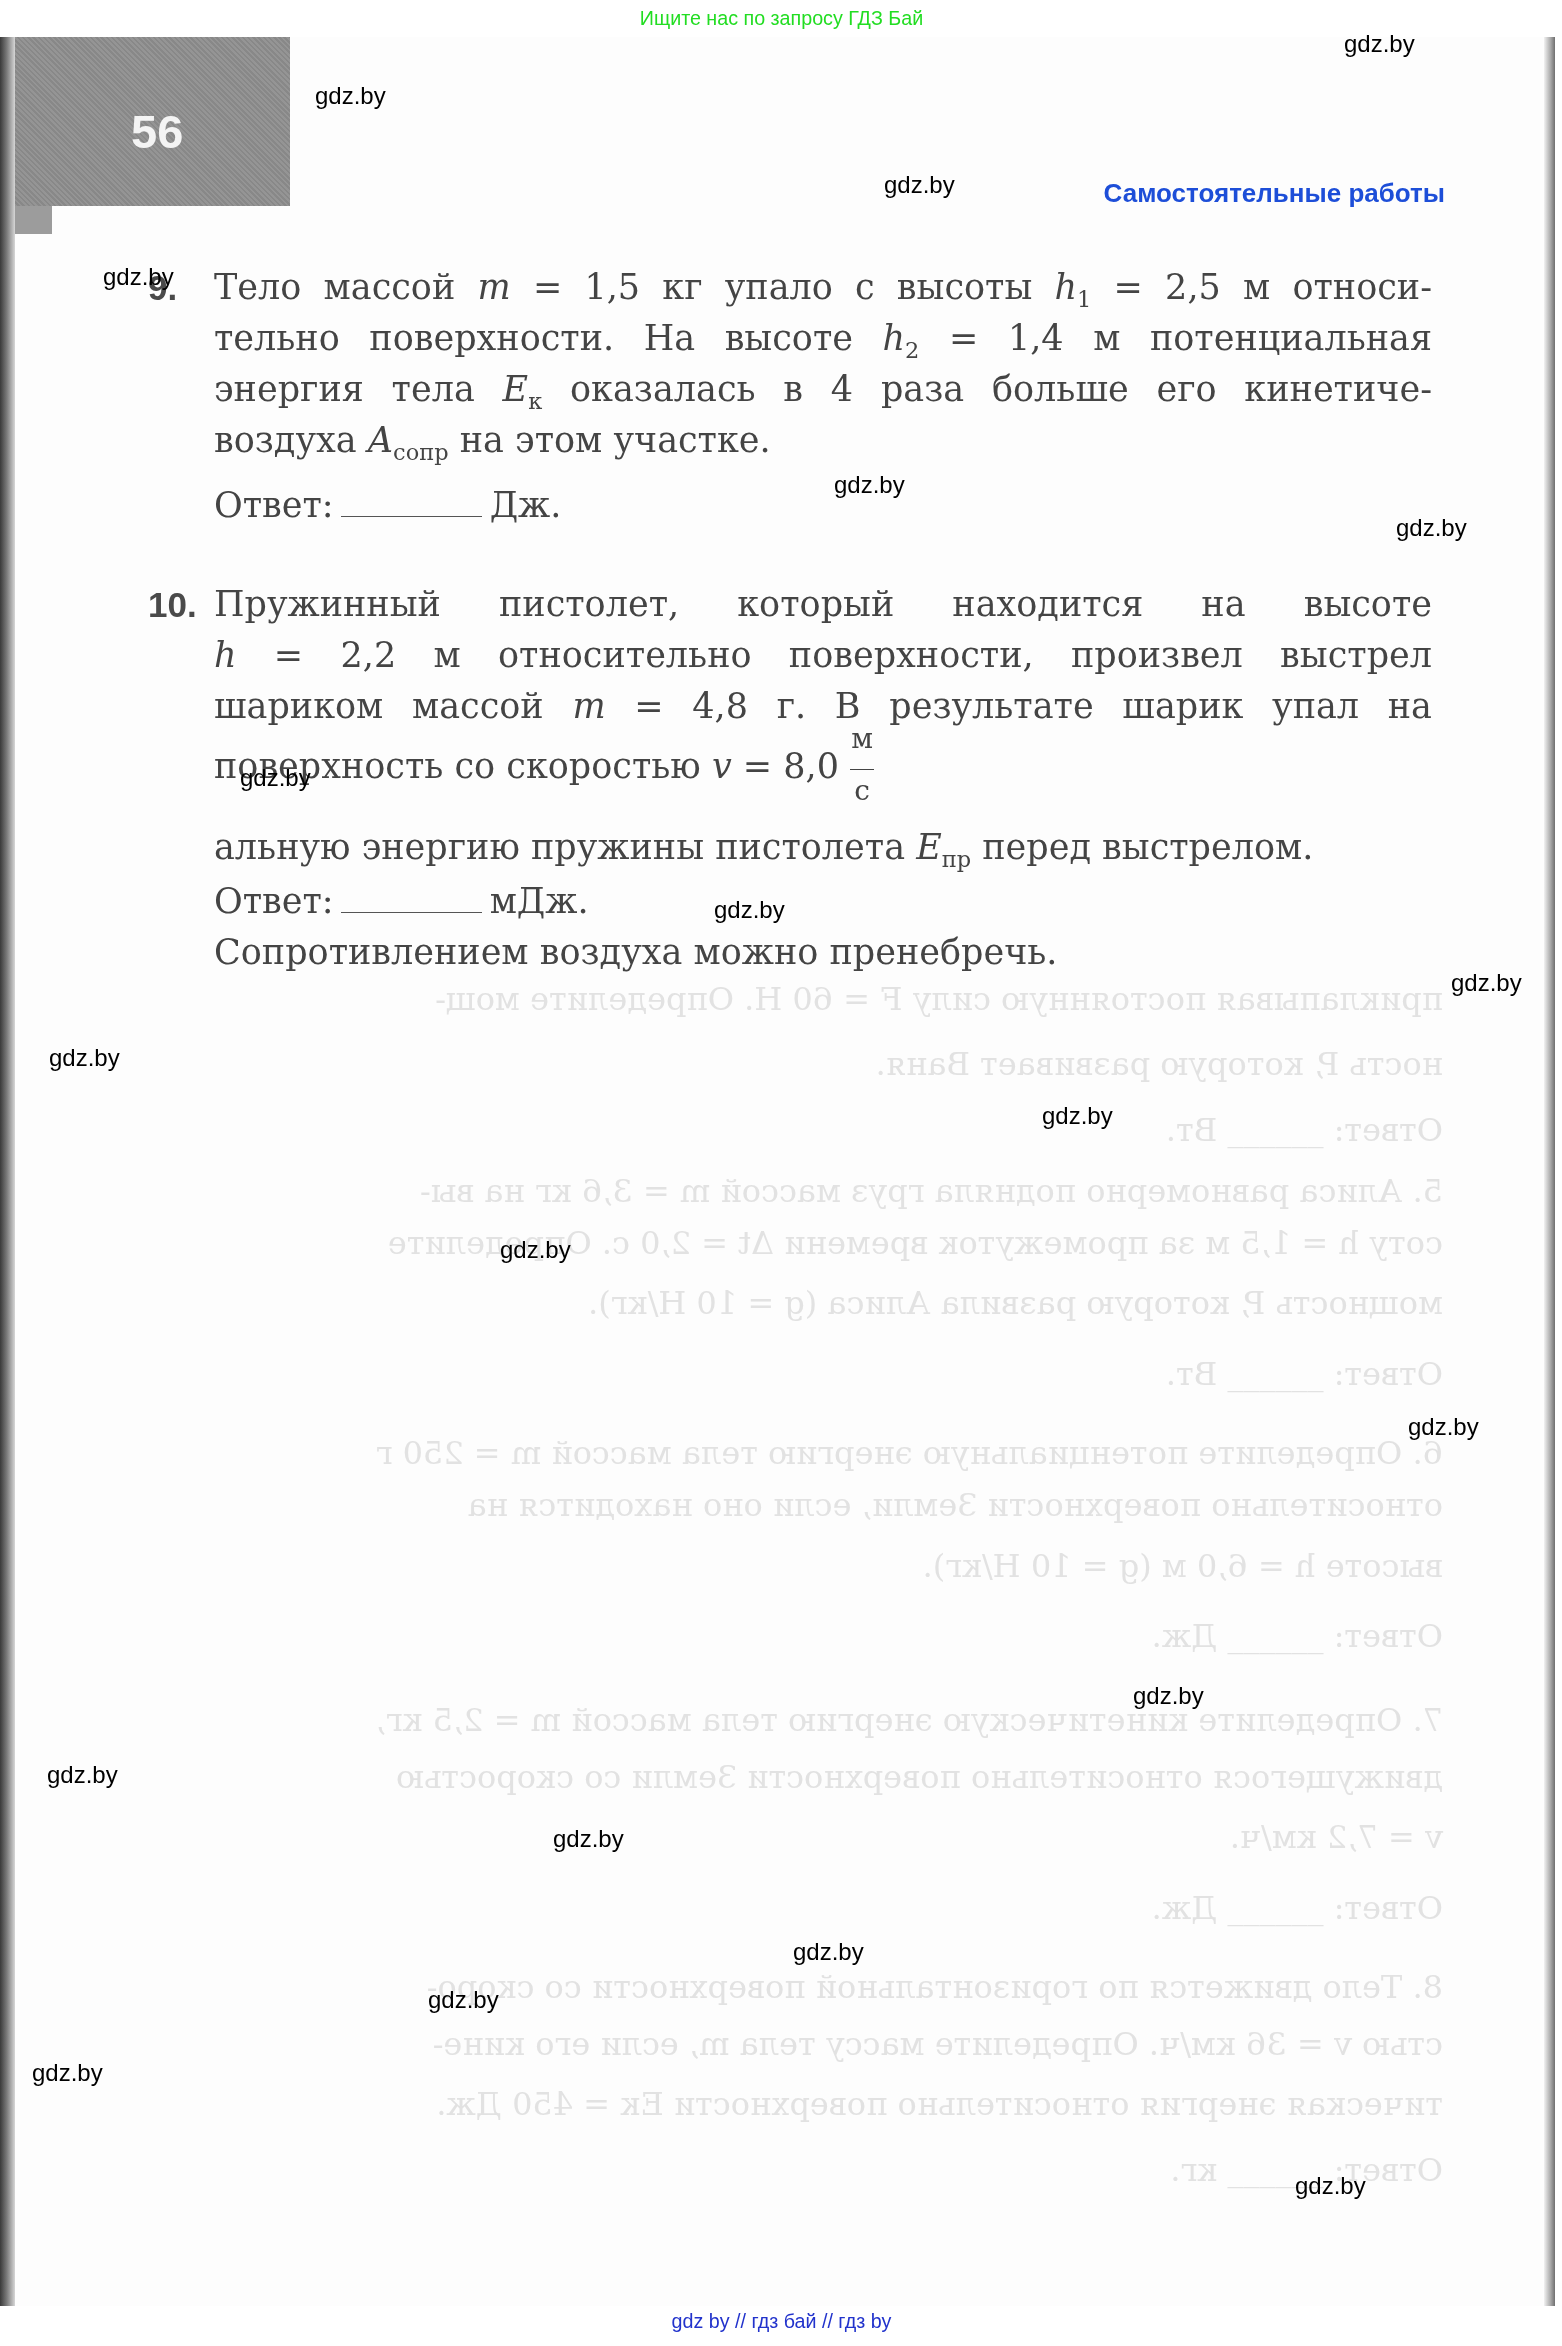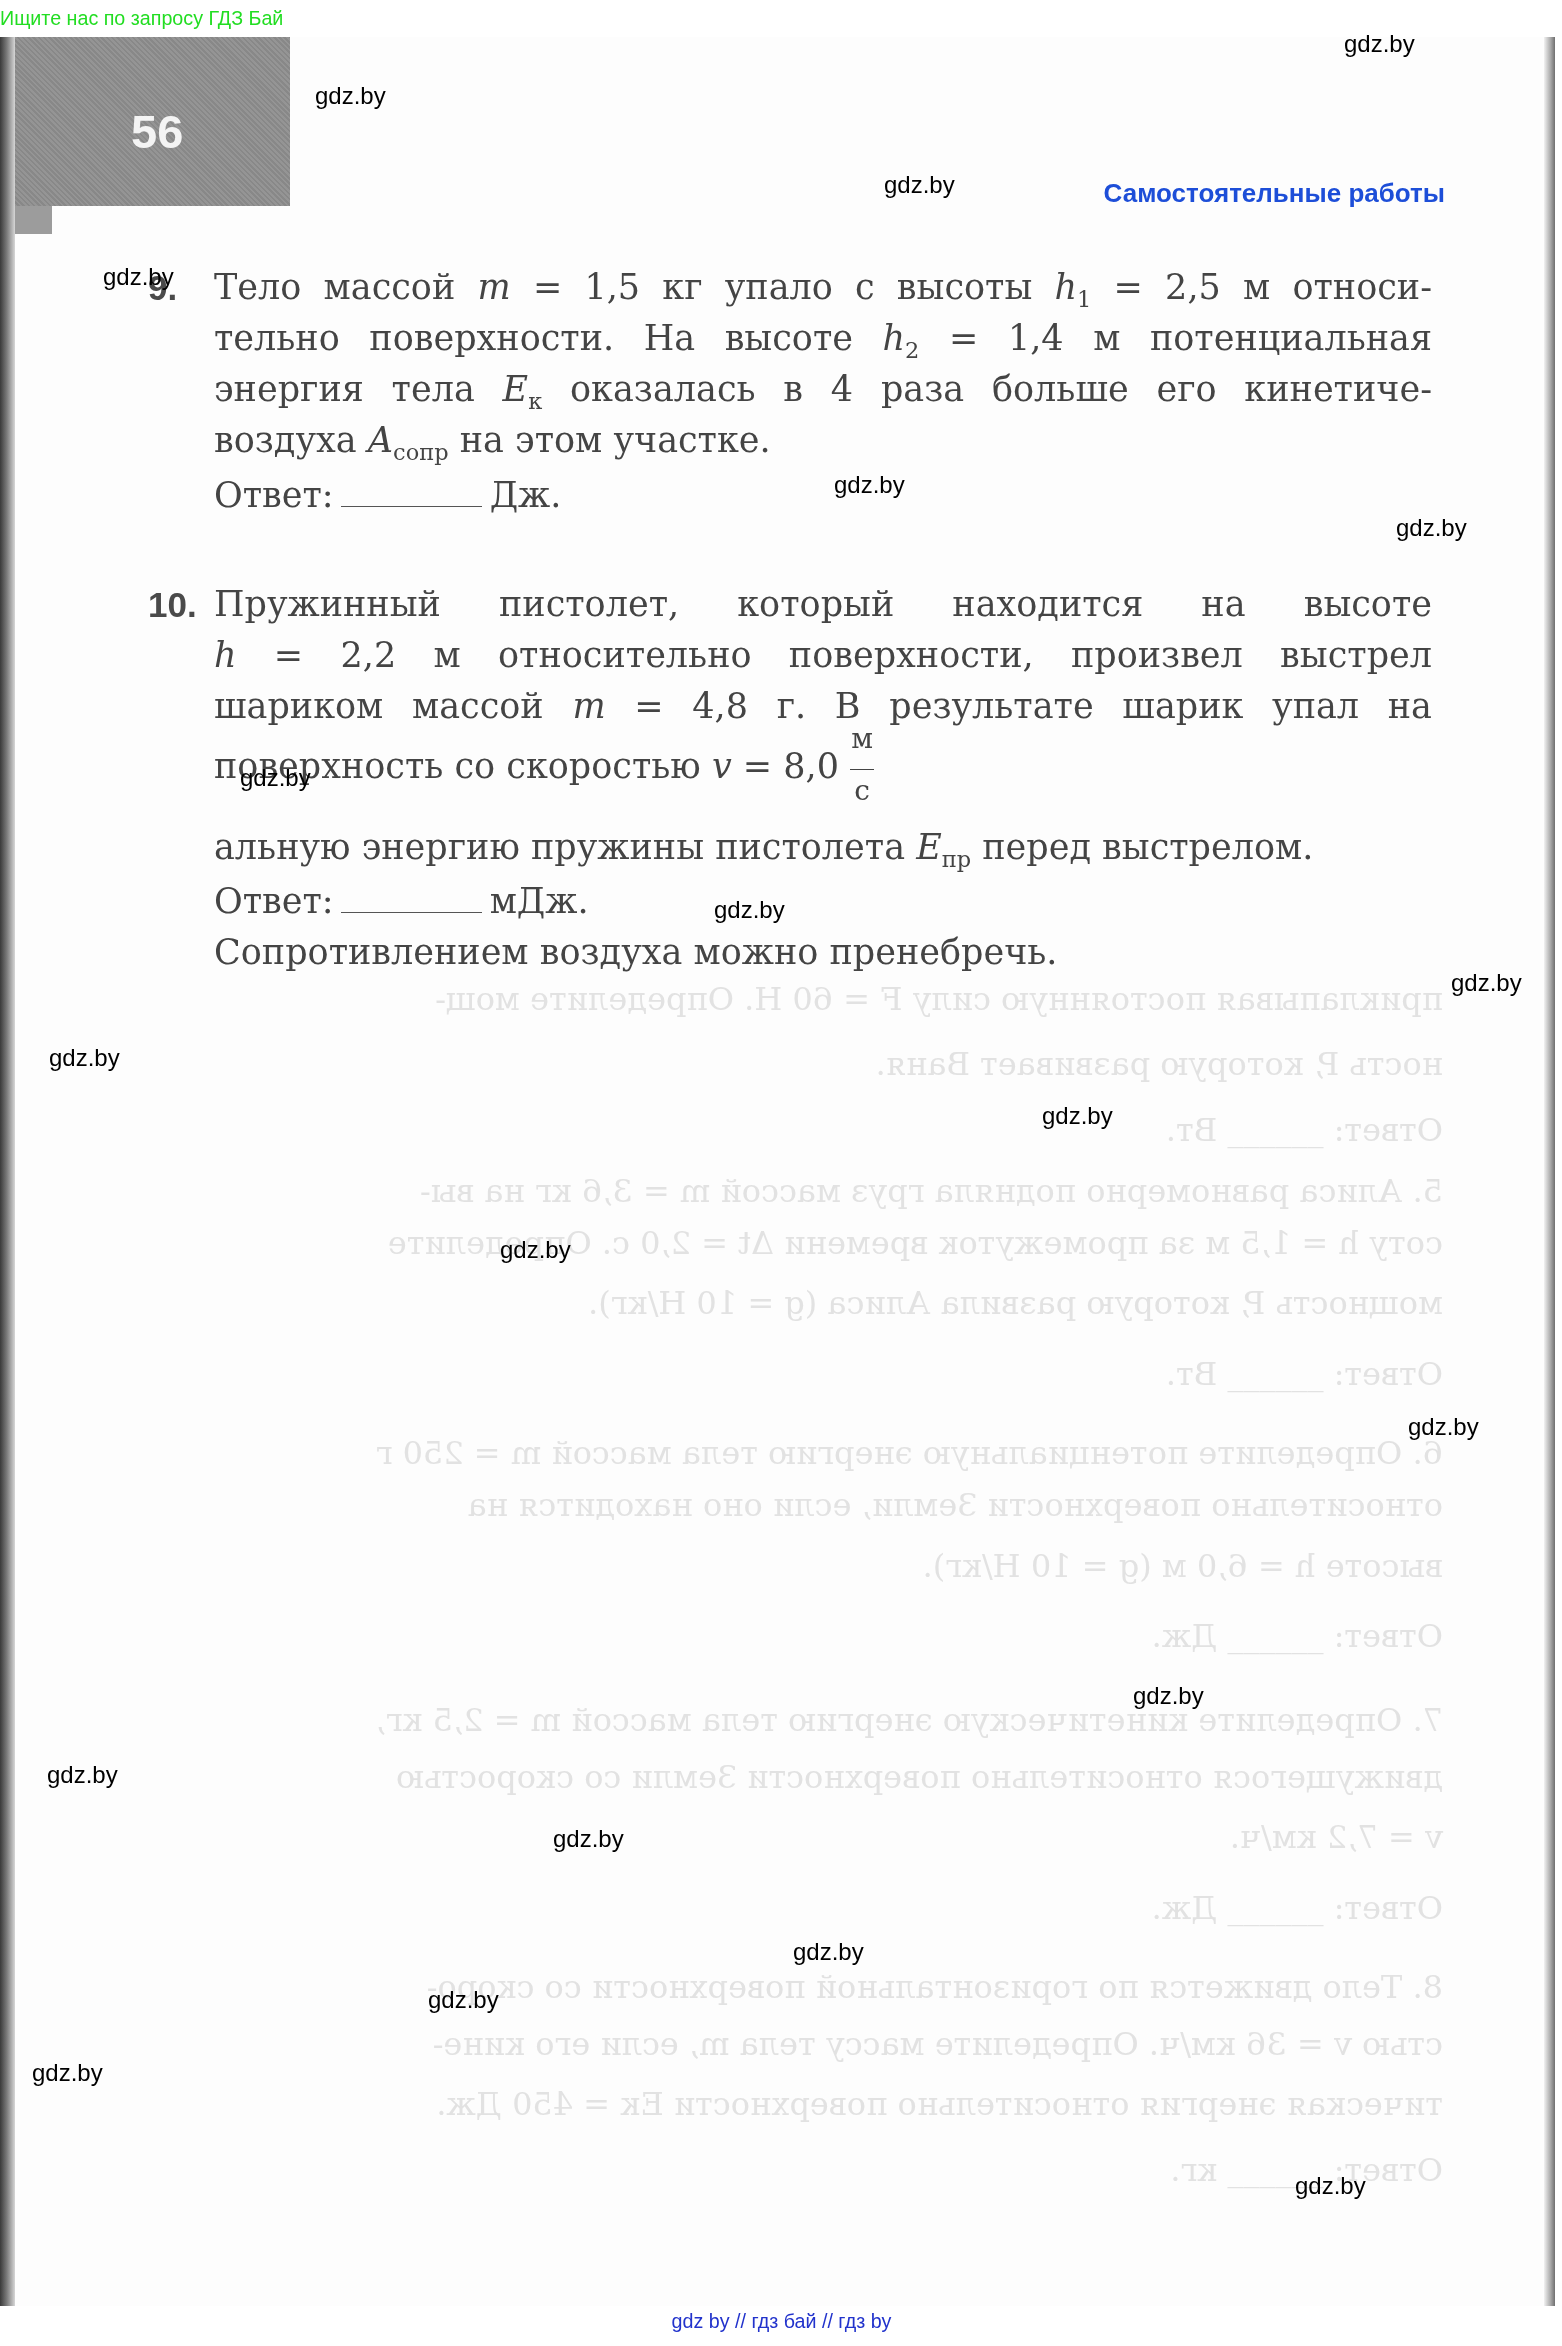--- a/index.html
+++ b/index.html
@@ -3,21 +3,21 @@
 <meta charset="utf-8">
 <style>
   html, body { margin:0; padding:0; }
   body {
     width:1563px; height:2346px; position:relative; overflow:hidden;
     background:#ffffff;
     font-family:"DejaVu Serif", serif;
   }
   .top-banner {
     position:absolute; left:0; top:0; width:1563px; height:37px;
-    line-height:36px;
+    text-align:center; line-height:36px;
     font-family:"Liberation Sans", sans-serif; font-size:19.7px; color:#22dd22;
   }
   .page {
     position:absolute; left:0; top:37px; width:1555px; height:2269px;
     background:#fdfdfd;
   }
   .spine {
     position:absolute; left:0; top:0; width:15px; height:100%;
     background:linear-gradient(90deg,#3a3a3a 0%,#7a7a7a 45%,#d6d6d6 100%);
   }
@@ -114,21 +114,21 @@
     </div>
     <div class="line justify">
       <span>тельно поверхности. На высоте </span><i class="var">h</i><sub>2</sub><span> = 1,4 м потенциальная</span>
     </div>
     <div class="line justify">
       <span>энергия тела </span><i class="var">E</i><sub>к</sub><span> оказалась в 4 раза больше его кинетиче-</span>
     </div>
     <div class="line">
       <span>воздуха </span><i class="var">A</i><sub>сопр</sub><span> на этом участке.</span>
     </div>
-    <div class="line" style="margin-top:4px">
+    <div class="line" style="margin-top:14px">
       <span>Ответ:</span><span class="answer-blank"></span><span>Дж.</span>
     </div>
   </div>
 
   <div class="problem" style="top:542px">
     <div class="line justify">
       <span class="pnum">10.</span>
       <span>Пружинный пистолет, который находится на высоте</span>
     </div>
     <div class="line justify">

